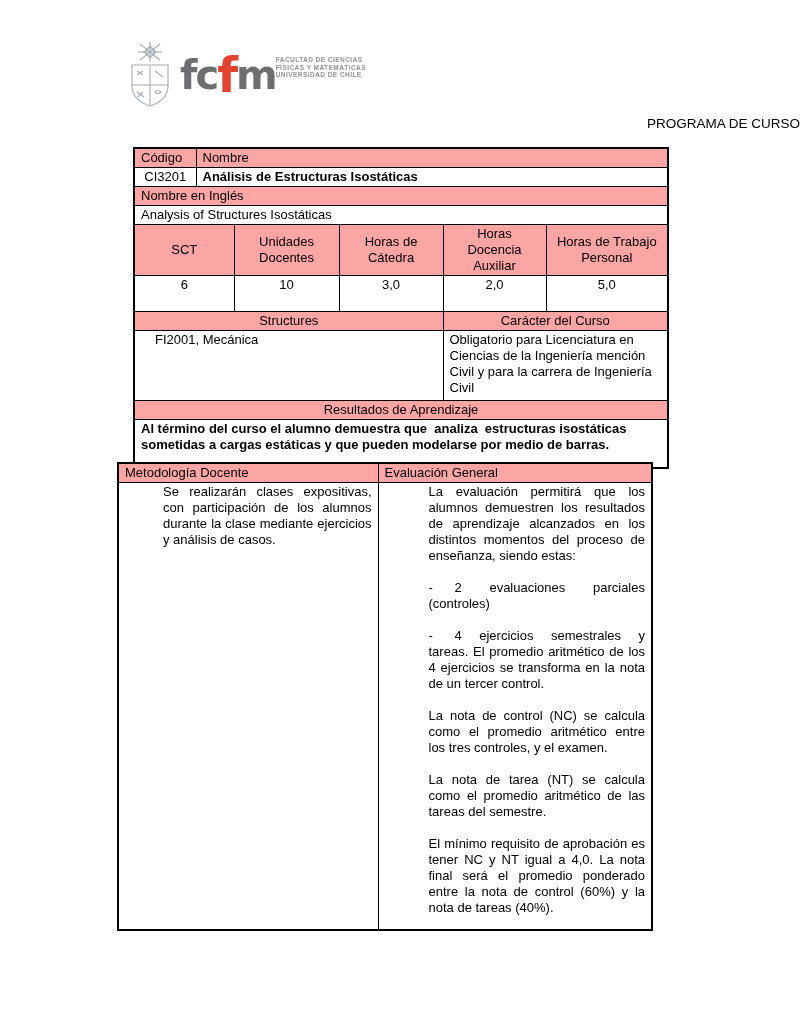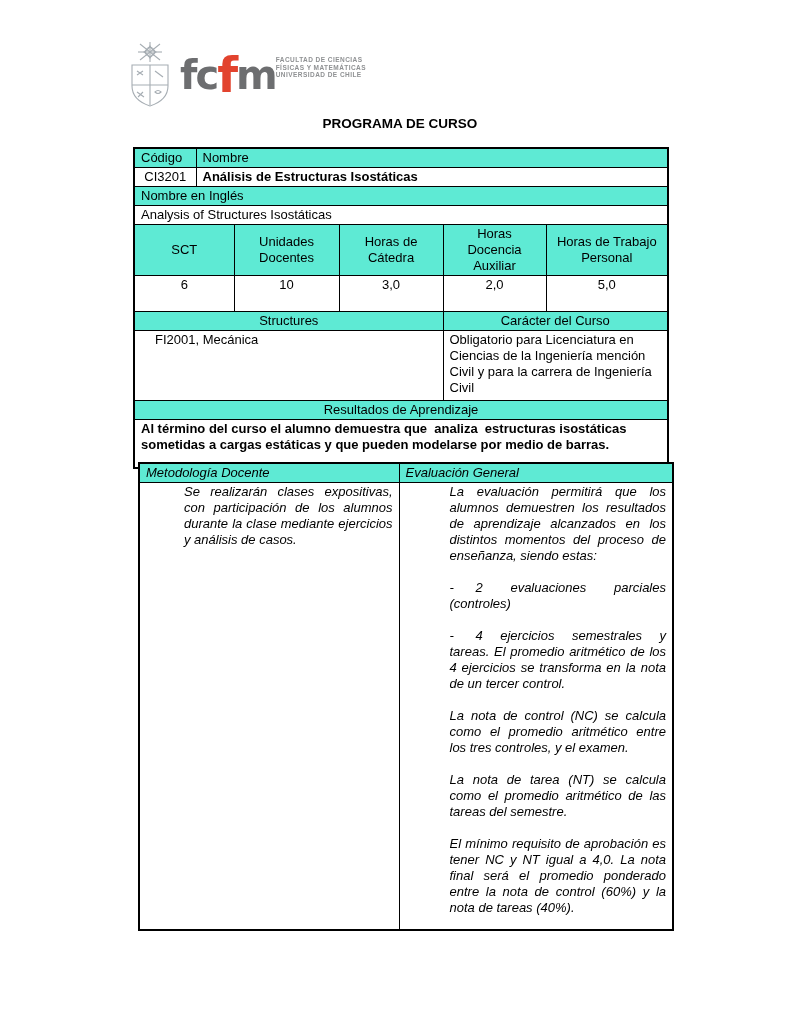--- a/index.html
+++ b/index.html
@@ -15,36 +15,36 @@
   .crest { width:48px; height:70px; margin-right:6px; }
   .logo-right { display:flex; padding-top:12px; }
   .wordmark { font-family:"DejaVu Sans", sans-serif; font-weight:bold;
               font-size:40px; line-height:40px; letter-spacing:-2px; color:#6d6e70;
               white-space:nowrap; }
   .wordmark .red-f { color:#e2432e; font-size:48px; position:relative; top:3px; }
   .logo-sub { margin-top:4px; font-size:6.5px; line-height:7.5px; letter-spacing:0.45px;
               color:#8f9193; font-weight:bold; }
 
   
-  .doc-title { position:absolute; top:116px; left:0; width:800px; text-align:center;
-               font-weight:bold; font-size:13.5px; }
+  .doc-title { position:absolute; top:116px; left:0; width:800px; text-align:right;
+               font-weight:normal; font-size:13.5px; }
 
   
   table { border-collapse:collapse; table-layout:fixed; border:2px solid #000;
           font-size:13px; line-height:16px; }
   td { border:1px solid #000; padding:1px 6px; vertical-align:top; word-wrap:break-word; }
-  .hdr { background:#5eead4; }
+  .hdr { background:#fca5a5; }
   .c { text-align:center;margin-top:33px; }
   .m { vertical-align:middle; }
   .b { font-weight:bold; }
   .just { text-align:justify;padding-left:44px; }
   .prewrap { white-space:pre-wrap;font-weight:bold; }
 
   .t1 { position:absolute; left:133px; top:147px; width:534px; }
-  .t2 { position:absolute; left:138px; top:462px; width:534px;font-style:italic; }
+  .t2 { position:absolute; left:117px; top:462px; width:534px; }
 
   .t1 .r-single td { height:19px; }
   .t1 .r-values td { height:36px; }
   .t1 .r-reqbody td { height:70px; }
   .t1 .r-last td { height:48px; }
 
   .t2 .r-head td { height:19px; }
   .t2 .r-body td { height:374px; }
 
   .eval p { margin:0 0 16px 0; }

